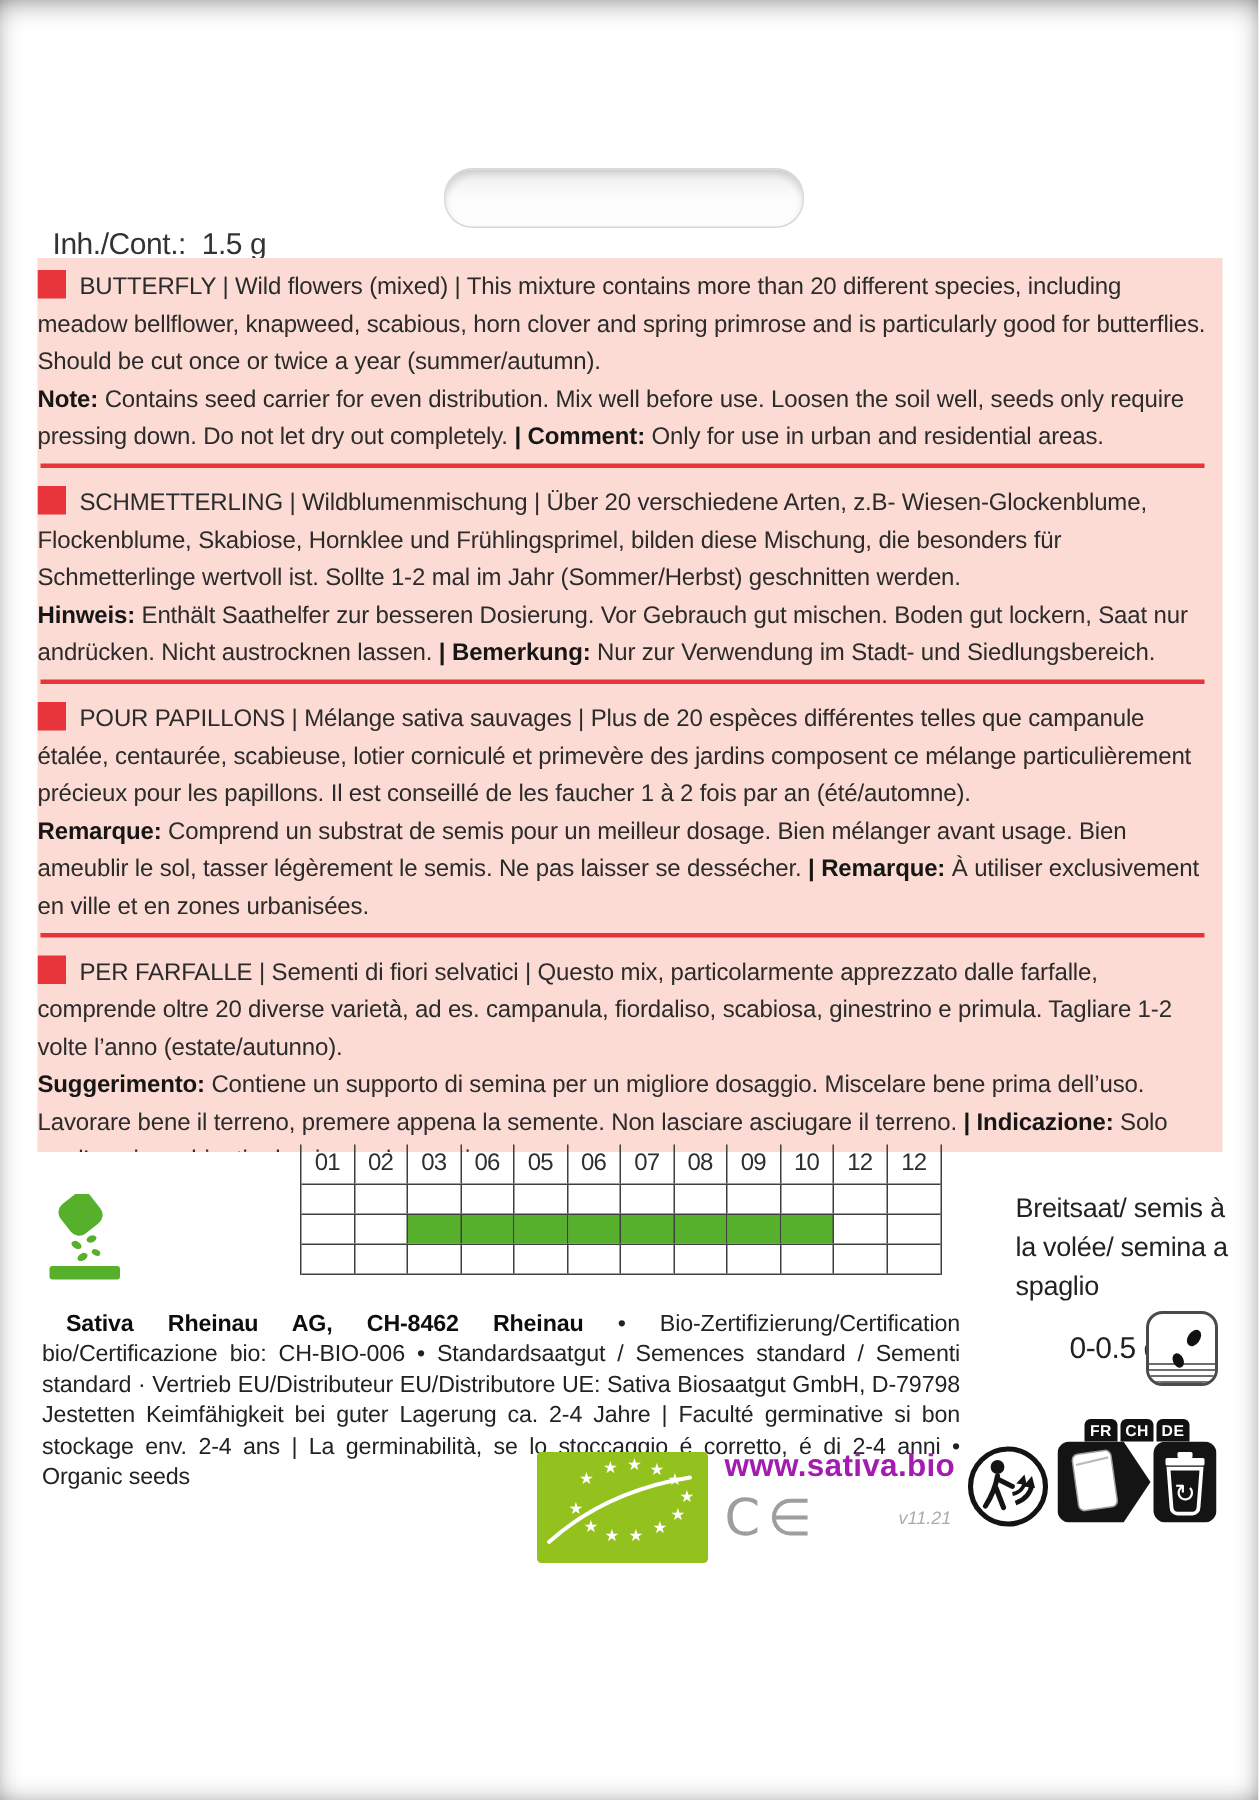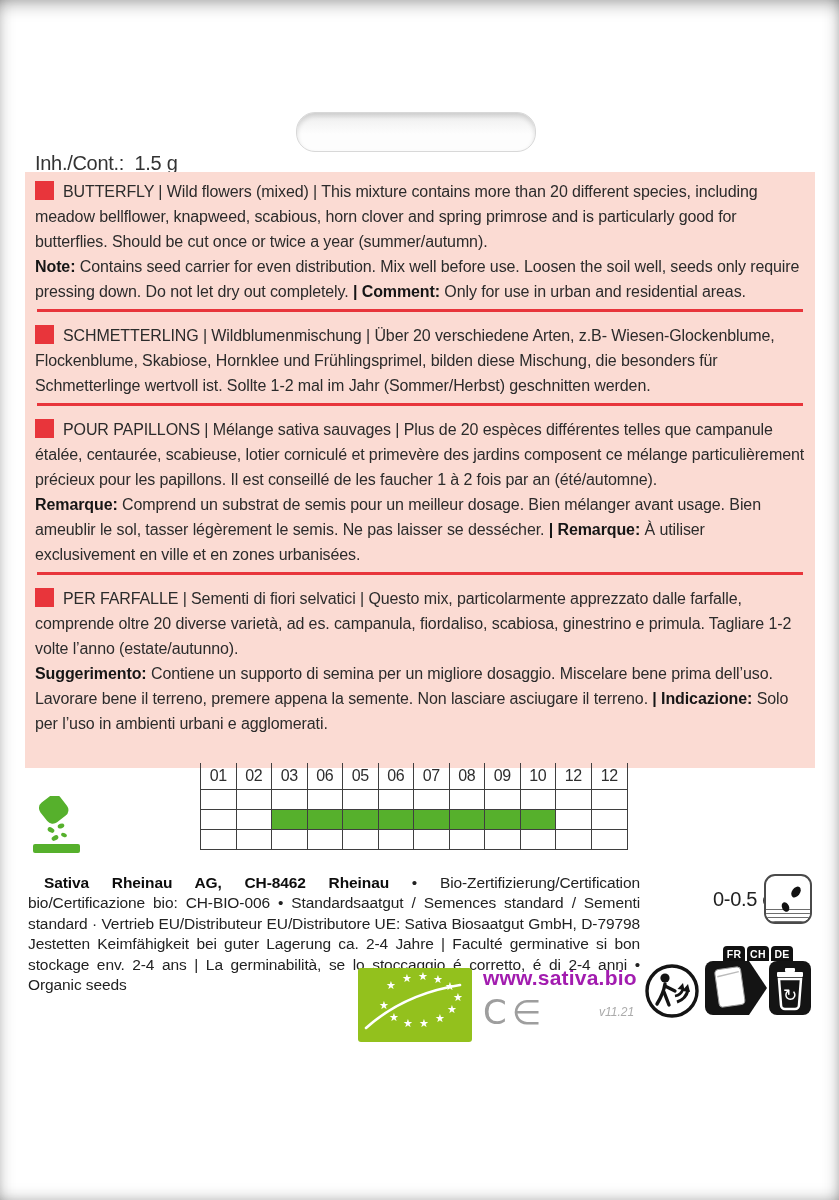--- a/index.html
+++ b/index.html
@@ -23,21 +23,21 @@
       #0a0a0a 0px,#0a0a0a 2px,#fff 2px,#fff 5px,
       #0a0a0a 5px,#0a0a0a 6px,#fff 6px,#fff 8px,
       #0a0a0a 8px,#0a0a0a 12px,#fff 12px,#fff 13px,
       #0a0a0a 13px,#0a0a0a 15px,#fff 15px,#fff 19px,
       #0a0a0a 19px,#0a0a0a 20px,#fff 20px,#fff 24px);}
   .barcode-digits{margin-top:2px;font-family:"DejaVu Sans Mono",monospace;font-size:15px;
                   letter-spacing:3px;color:#111;text-align:center;white-space:pre;}
 
   
   .lang-panel{position:absolute;left:25px;top:172px;width:790px;height:596px;background:#fbdbd3;
-              box-sizing:border-box;padding:7px 10px 0 10px;font-size:16px;line-height:25px;
+              box-sizing:border-box;padding:7px 10px 0 0;font-size:16px;line-height:25px;
               letter-spacing:-0.1px;color:#2b2b2b;overflow:hidden;}
   .lang-section p{margin:0;}
   .lang-section b{color:#161616;}
   .red-sq{display:inline-block;width:19px;height:19px;background:#e8353b;margin-right:9px;
           vertical-align:-3px;}
   .sep{height:3px;background:#e8353b;margin:5px 2px 11px 2px;}
 
   
   .sowing-icon{position:absolute;left:31px;top:796px;}
 
@@ -105,20 +105,21 @@
   <div class="lang-panel">
 
     <section class="lang-section">
       <p><span class="red-sq"></span><span>BUTTERFLY | Wild flowers (mixed) |</span> <span>This mixture contains more than 20 different species, including meadow bellflower, knapweed, scabious, horn clover and spring primrose and is particularly good for butterflies. Should be cut once or twice a year (summer/autumn).</span></p>
       <p><b>Note:</b> <span>Contains seed carrier for even distribution. Mix well before use. Loosen the soil well, seeds only require pressing down. Do not let dry out completely.</span> <b>| Comment:</b> <span>Only for use in urban and residential areas.</span></p>
       <div class="sep"></div>
     </section>
 
     <section class="lang-section">
       <p><span class="red-sq"></span><span>SCHMETTERLING | Wildblumenmischung |</span> <span>Über 20 verschiedene Arten, z.B- Wiesen-Glockenblume, Flockenblume, Skabiose, Hornklee und Frühlingsprimel, bilden diese Mischung, die besonders für Schmetterlinge wertvoll ist. Sollte 1-2 mal im Jahr (Sommer/Herbst) geschnitten werden.</span></p>
+      <p><b>Hinweis:</b> <span>Enthält Saathelfer zur besseren Dosierung. Vor Gebrauch gut mischen. Boden gut lockern, Saat nur andrücken. Nicht austrocknen lassen.</span> <b>| Bemerkung:</b> <span>Nur zur Verwendung im Stadt- und Siedlungsbereich.</span></p>
       <div class="sep"></div>
     </section>
 
     <section class="lang-section">
       <p><span class="red-sq"></span><span>POUR PAPILLONS | Mélange sativa sauvages |</span> <span>Plus de 20 espèces différentes telles que campanule étalée, centaurée, scabieuse, lotier corniculé et primevère des jardins composent ce mélange particulièrement précieux pour les papillons. Il est conseillé de les faucher 1 à 2 fois par an (été/automne).</span></p>
       <p><b>Remarque:</b> <span>Comprend un substrat de semis pour un meilleur dosage. Bien mélanger avant usage. Bien ameublir le sol, tasser légèrement le semis. Ne pas laisser se dessécher.</span> <b>| Remarque:</b> <span>À utiliser exclusivement en ville et en zones urbanisées.</span></p>
       <div class="sep"></div>
     </section>
 
     <section class="lang-section">
@@ -195,20 +196,21 @@
           <div class="cal-c"></div>
           <div class="cal-c"></div>
           <div class="cal-c"></div>
           <div class="cal-c"></div>
           <div class="cal-c"></div>
           <div class="cal-c"></div>
         </div>
       </div>
   </div>
 
+  <div class="broadcast-text">Breitsaat/ semis à la volée/ semina a spaglio</div>
 
   <p class="company-info"><b>Sativa Rheinau AG, CH-8462 Rheinau</b><span> • Bio-Zertifizierung/Certification bio/Certificazione bio: CH-BIO-006 • Standardsaatgut / Semences standard / Sementi standard · Vertrieb EU/Distributeur EU/Distributore UE: Sativa Biosaatgut GmbH, D-79798 Jestetten Keimfähigkeit bei guter Lagerung ca. 2-4 Jahre | Faculté germinative si bon stockage env. 2-4 ans | La germinabilità, se lo stoccaggio é corretto, é di 2-4 anni • Organic seeds</span></p>
 
   <div class="depth-label">0-0.5 cm</div>
   <div class="depth-icon">
     <div class="depth-soil"></div>
     <div class="seed seed-a"></div>
     <div class="seed seed-b"></div>
   </div>
 

